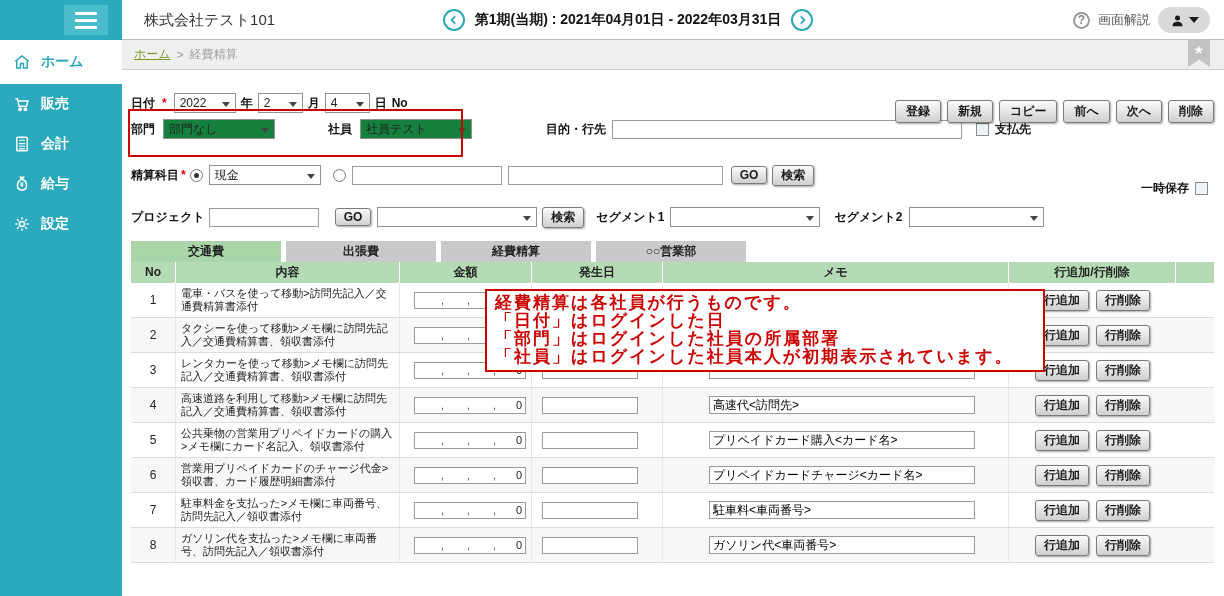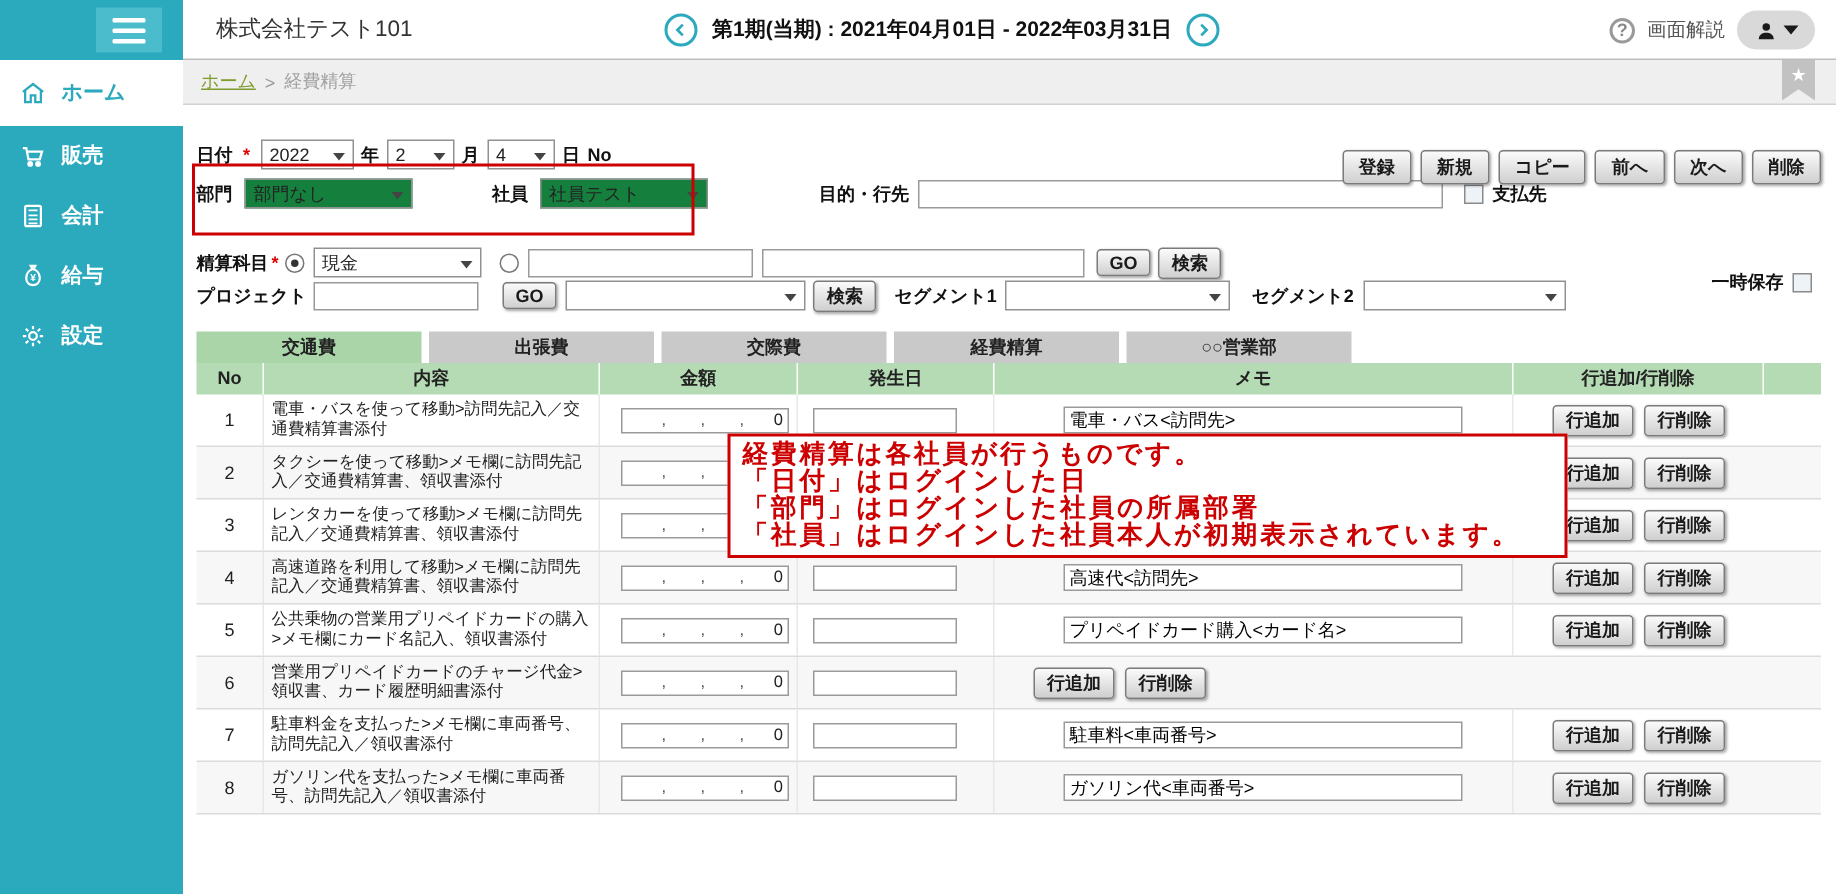--- a/index.html
+++ b/index.html
@@ -58,21 +58,21 @@
 
   .cb{width:13px;height:13px;border:1px solid #8b8b8b;background:#eef3f8;display:inline-block;cursor:pointer;}
   .radio{width:13px;height:13px;border:1px solid #777;border-radius:50%;background:#fff;display:inline-block;position:relative;cursor:pointer;}
   .radio.on::after{content:"";position:absolute;left:3px;top:3px;width:5px;height:5px;border-radius:50%;background:#333;}
 
   .red-form-box{position:absolute;left:6px;top:17px;width:335px;height:48px;border:2px solid var(--red);pointer-events:none;z-index:5;}
 
   .row-date{margin-top:22px;height:22px;gap:5px;}
   .row-dept{margin-top:4px;height:22px;}
   .row-acct{margin-top:24px;height:22px;}
-  .row-proj{margin-top:0;height:22px;}
+  .row-proj{margin-top:20px;height:22px;}
   .tempsave{position:absolute;top:88px;right:16px;display:flex;align-items:center;gap:6px;}
 
   
   .tabs{margin-top:13px;display:flex;gap:5px;height:21px;}
   .tab{width:150px;background:#c9c9c9;text-align:center;line-height:21px;font-weight:bold;font-size:12px;cursor:pointer;}
   .tab.active{background:var(--green-tab);}
 
   
   .t-head{display:flex;height:21px;background:var(--green-head);}
   .t-head .hc{font-weight:bold;font-size:12px;text-align:center;line-height:21px;border-right:1px solid #fff;}
@@ -243,21 +243,20 @@
       <button class="btn small" style="margin-left:5px">検索</button>
       <span class="lbl" style="margin-left:12px">セグメント1</span>
       <span class="sel" style="width:150px;margin-left:6px"></span>
       <span class="lbl" style="margin-left:14px">セグメント2</span>
       <span class="sel" style="width:135px;margin-left:6px"></span>
     </div>
 
     <div class="tabs">
       <div class="tab active">交通費</div>
       <div class="tab">出張費</div>
-      <div class="tab">交際費</div>
       <div class="tab">経費精算</div>
       <div class="tab">○○営業部</div>
     </div>
 
     <div class="t-head">
       <div class="hc c-no">No</div>
       <div class="hc c-content" style="line-height:21px;text-align:center;display:block;padding:0">内容</div>
       <div class="hc c-amount">金額</div>
       <div class="hc c-date">発生日</div>
       <div class="hc c-memo">メモ</div>
@@ -386,20 +385,23 @@
           <div class="amount">
             <span class="seg"></span>
               <span class="seg"></span>
               <span class="seg"></span>
               <span class="seg val">0</span>
           </div>
         </div>
         <div class="c-date">
           <input class="inp date-inp" style="">
         </div>
+        <div class="c-memo">
+          <input class="inp memo-inp" value="プリペイドカードチャージ&lt;カード名&gt;" style="">
+        </div>
         <div class="c-act">
           <button class="btn small">行追加</button>
           <button class="btn small">行削除</button>
         </div>
       </div>
 
       <div class="t-row">
         <div class="c-no">7</div>
         <div class="c-content">駐車料金を支払った&gt;メモ欄に車両番号、訪問先記入／領収書添付</div>
         <div class="c-amount">

